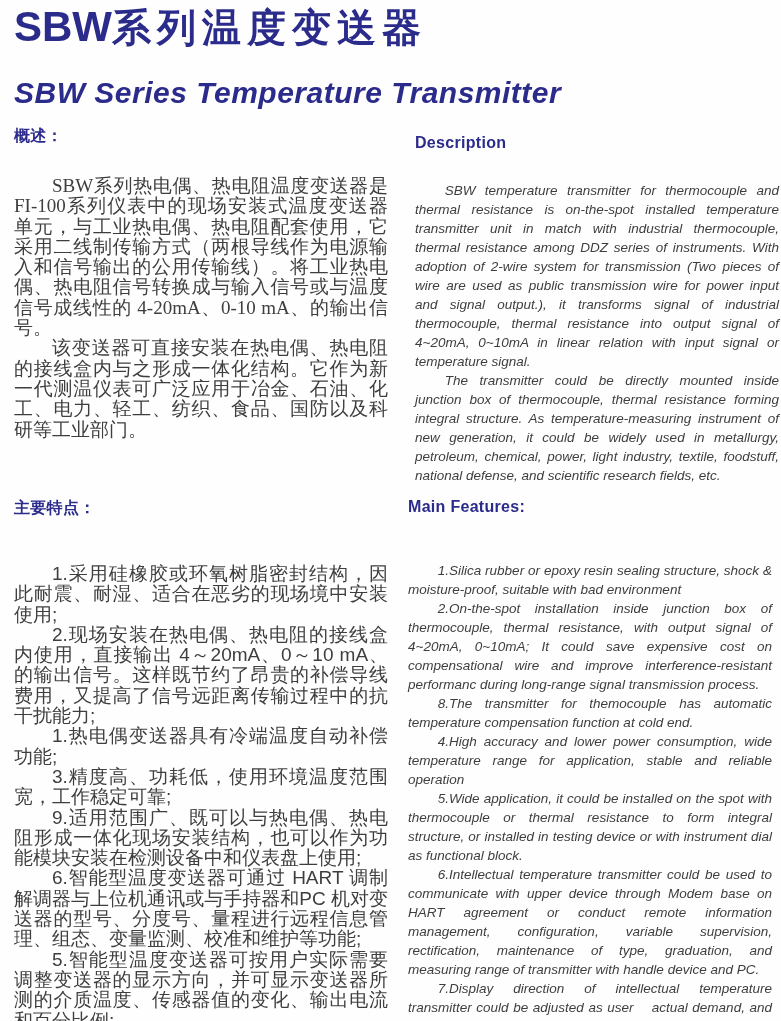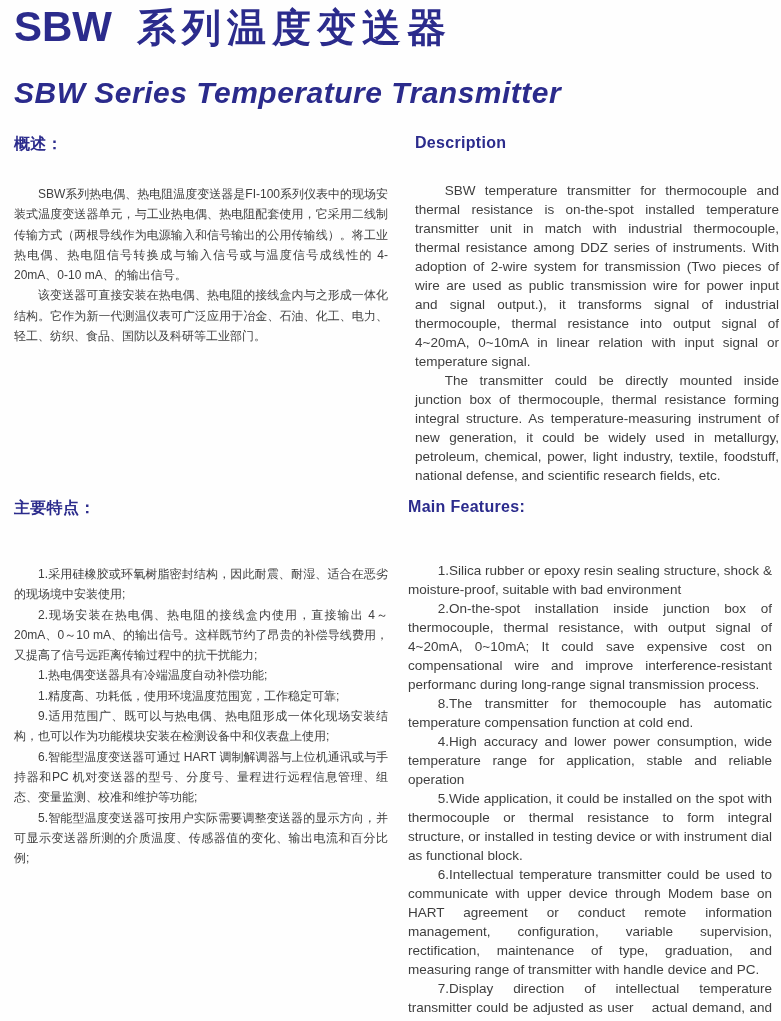--- a/index.html
+++ b/index.html
@@ -13,58 +13,59 @@
     overflow: hidden;
   }
   .header { position: absolute; left: 14px; top: 4px; }
   .title-zh {
     font-size: 42px;
     font-weight: bold;
     color: #2b2b8c;
     line-height: 46px;
     white-space: nowrap;
   }
-  .title-zh .cjk { letter-spacing: 6px; font-size: 39px; margin-left: 25px; }
+  .title-zh .cjk { letter-spacing: 6px; font-size: 39px; }
   .title-en {
     font-size: 30px;
     font-weight: bold;
     font-style: italic;
     color: #2b2b8c;
     line-height: 36px;
     letter-spacing: 0.5px;
     margin-top: 24px;
   }
   .section { position: absolute; }
-  .sec-overview   { left: 14px;  top: 134px; width: 374px; }
+  .sec-overview   { left: 14px;  top: 126px; width: 374px; font-family: Liberation Serif, serif; }
   .sec-desc       { left: 415px; top: 134px; width: 364px; }
   .sec-feat-zh    { left: 14px;  top: 498px; width: 374px; }
   .sec-feat-en    { left: 408px; top: 498px; width: 364px; }
   .heading {
     font-size: 16px;
     font-weight: bold;
     color: #2b2b8c;
     letter-spacing: 0.3px;
   }
   .body-block-first { margin-top: 29px; }
   .body-block-feat  { margin-top: 45px; }
   p.zh {
-    font-size: 12px;
+    font-size: 19px;
     line-height: 20.3px;
     color: #3e3e3e;
     text-align: justify;
     text-indent: 2em;
     margin: 0;
   }
   p.en {
     font-size: 13.5px;
     line-height: 19px;
     color: #3e3e3e;
     text-align: justify;
     text-indent: 2.2em;
     margin: 0;
+    font-style: italic;
   }
 </style>
 </head>
 <body>
 
 <div class="page">
 
   <div class="header">
     <div class="title-zh"><span>SBW</span><span class="cjk">系列温度变送器</span></div>
     <div class="title-en">SBW Series Temperature Transmitter</div>
@@ -85,21 +86,21 @@
       <p class="en">The transmitter could be directly mounted inside junction box of thermocouple, thermal resistance forming integral structure. As temperature-measuring instrument of new generation, it could be widely used in metallurgy, petroleum, chemical, power, light industry, textile, foodstuff, national defense, and scientific research fields, etc.</p>
     </div>
   </div>
 
   <div class="section sec-feat-zh">
     <div class="heading">主要特点：</div>
     <div class="body-block-feat">
       <p class="zh">1.采用硅橡胶或环氧树脂密封结构，因此耐震、耐湿、适合在恶劣的现场境中安装使用;</p>
       <p class="zh">2.现场安装在热电偶、热电阻的接线盒内使用，直接输出 4～20mA、0～10 mA、的输出信号。这样既节约了昂贵的补偿导线费用，又提高了信号远距离传输过程中的抗干扰能力;</p>
       <p class="zh">1.热电偶变送器具有冷端温度自动补偿功能;</p>
-      <p class="zh">1.精度高、功耗低，使用环境温度范围宽，工作稳定可靠;</p>
+      <p class="zh">3.精度高、功耗低，使用环境温度范围宽，工作稳定可靠;</p>
       <p class="zh">9.适用范围广、既可以与热电偶、热电阻形成一体化现场安装结构，也可以作为功能模块安装在检测设备中和仪表盘上使用;</p>
       <p class="zh">6.智能型温度变送器可通过 HART 调制解调器与上位机通讯或与手持器和PC 机对变送器的型号、分度号、量程进行远程信息管理、组态、变量监测、校准和维护等功能;</p>
       <p class="zh">5.智能型温度变送器可按用户实际需要调整变送器的显示方向，并可显示变送器所测的介质温度、传感器值的变化、输出电流和百分比例;</p>
     </div>
   </div>
 
   <div class="section sec-feat-en">
     <div class="heading">Main Features:</div>
     <div class="body-block-feat">
       <p class="en">1.Silica rubber or epoxy resin sealing structure, shock &amp; moisture-proof, suitable with bad environment</p>

